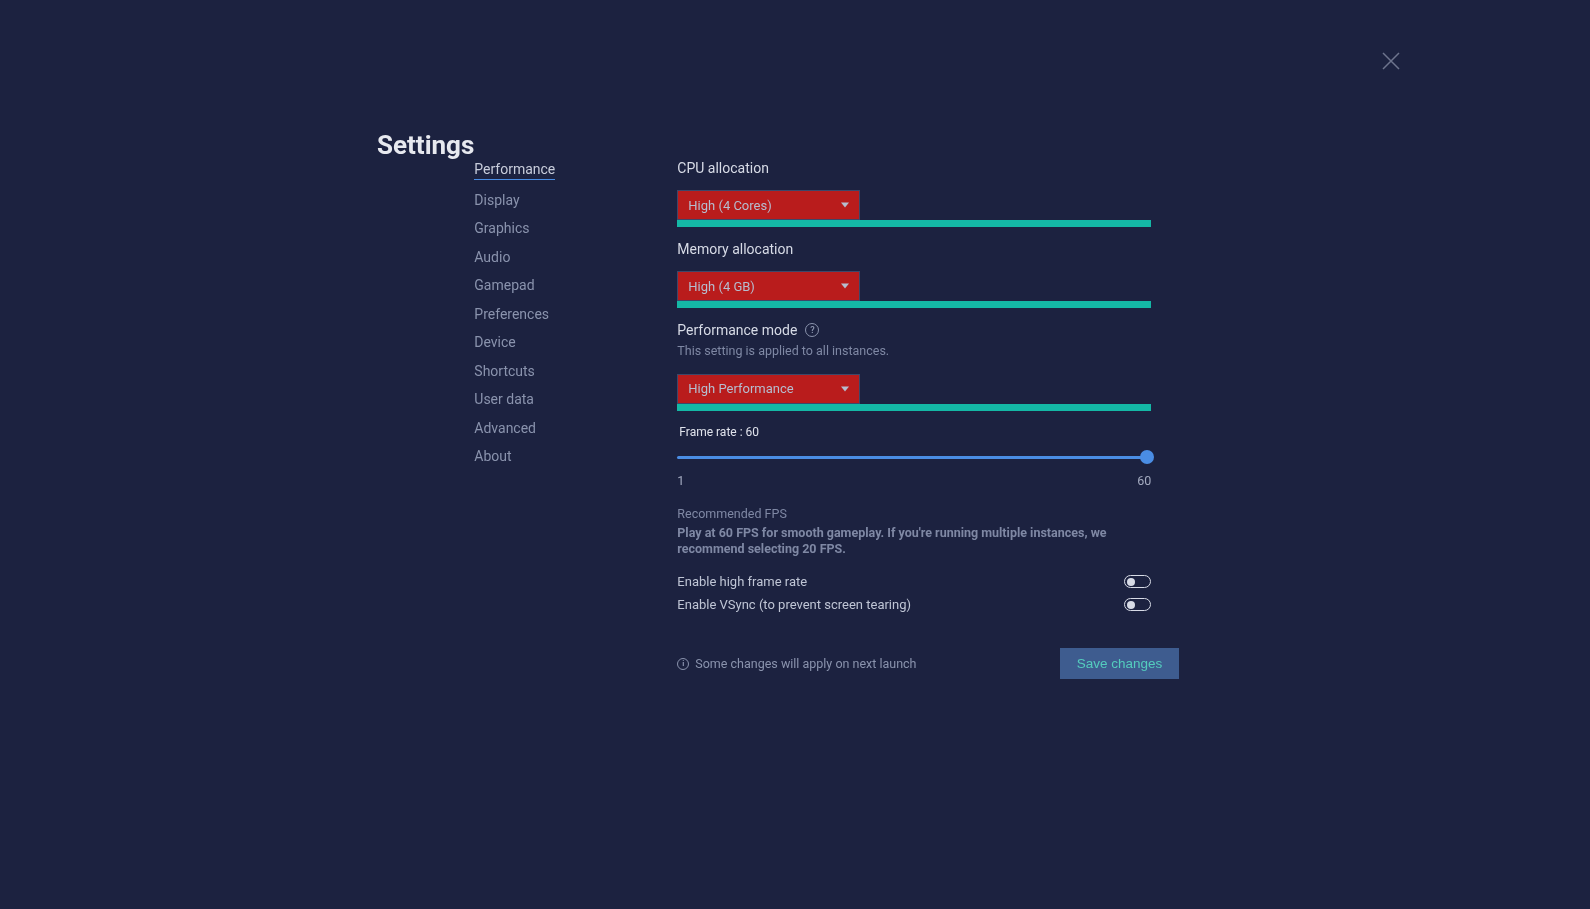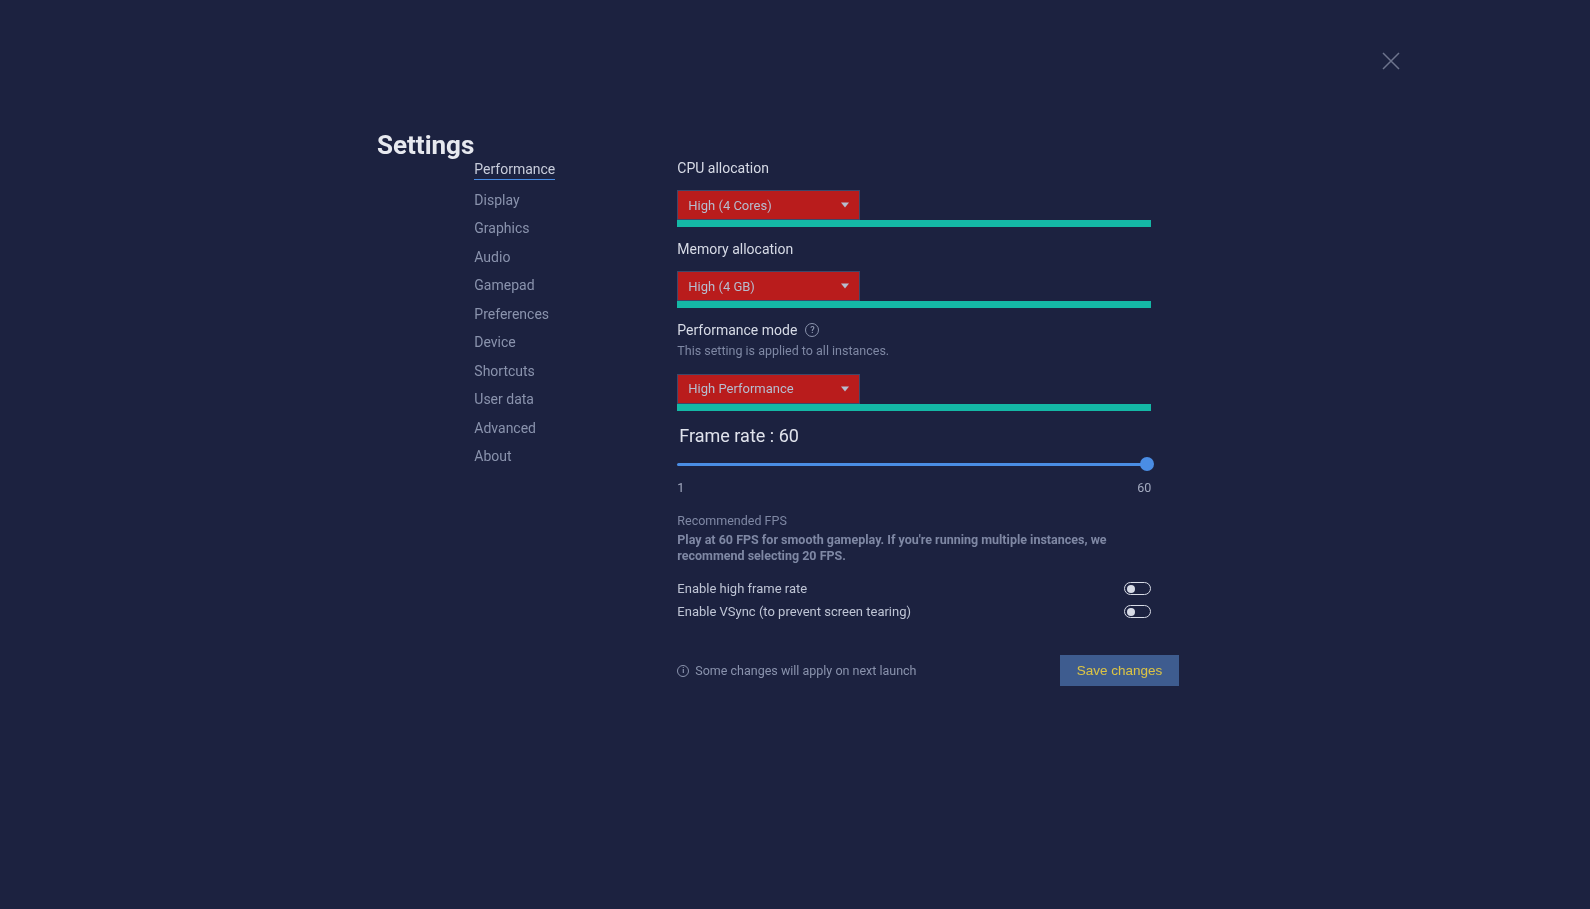--- a/index.html
+++ b/index.html
@@ -109,21 +109,21 @@
       border: 1.3px solid #8a93ad;
       border-radius: 50%;
       display: inline-flex;
       align-items: center;
       justify-content: center;
       font-size: 9px;
       color: #8a93ad;
       font-weight: 600;
     }
     .frame-label {
-      font-size: 18px;
+      font-size: 12px;
       color: #e0e3ec;
       margin-bottom: 10px;
       padding-left: 2px;
     }
     .slider-wrap { position: relative; height: 18px; margin-bottom: 6px; }
     .slider-track {
       position: absolute;
       top: 7px;
       left: 0;
       right: 0;
@@ -207,21 +207,21 @@
       border-radius: 50%;
       display: inline-flex;
       align-items: center;
       justify-content: center;
       font-size: 8px;
       font-weight: 700;
       color: #8a93ad;
     }
     .save-btn {
       background: #45679d;
-      color: #fde047;
+      color: #5eead4;
       border: none;
       padding: 8px 17px;
       font-size: 13.5px;
       cursor: pointer;
       opacity: 0.85;
     }
   </style>
 </head>
 <body>
 

